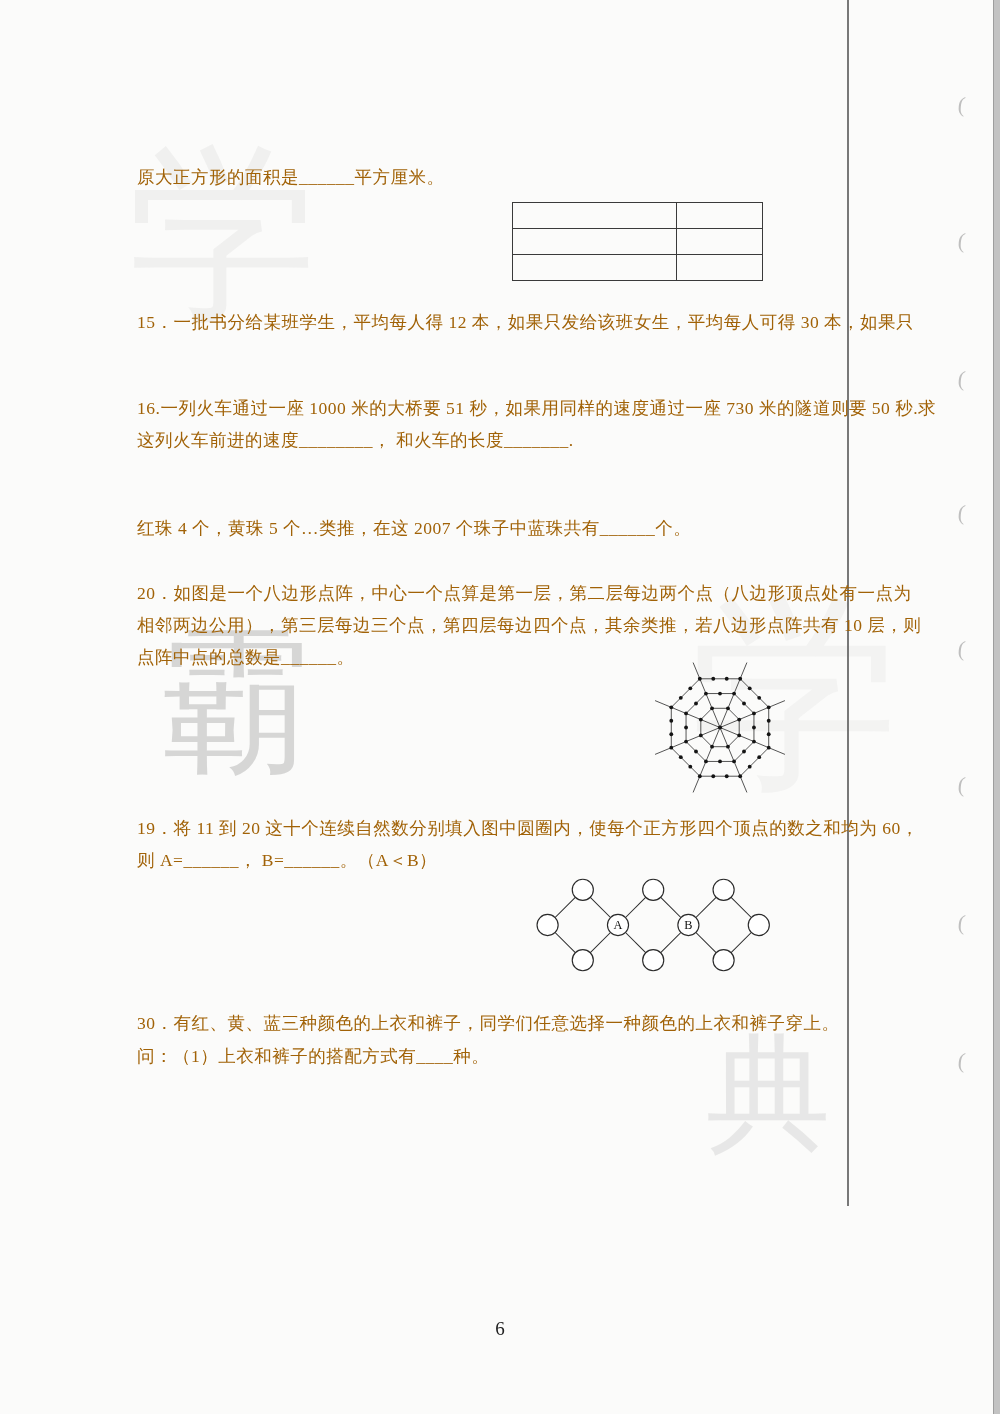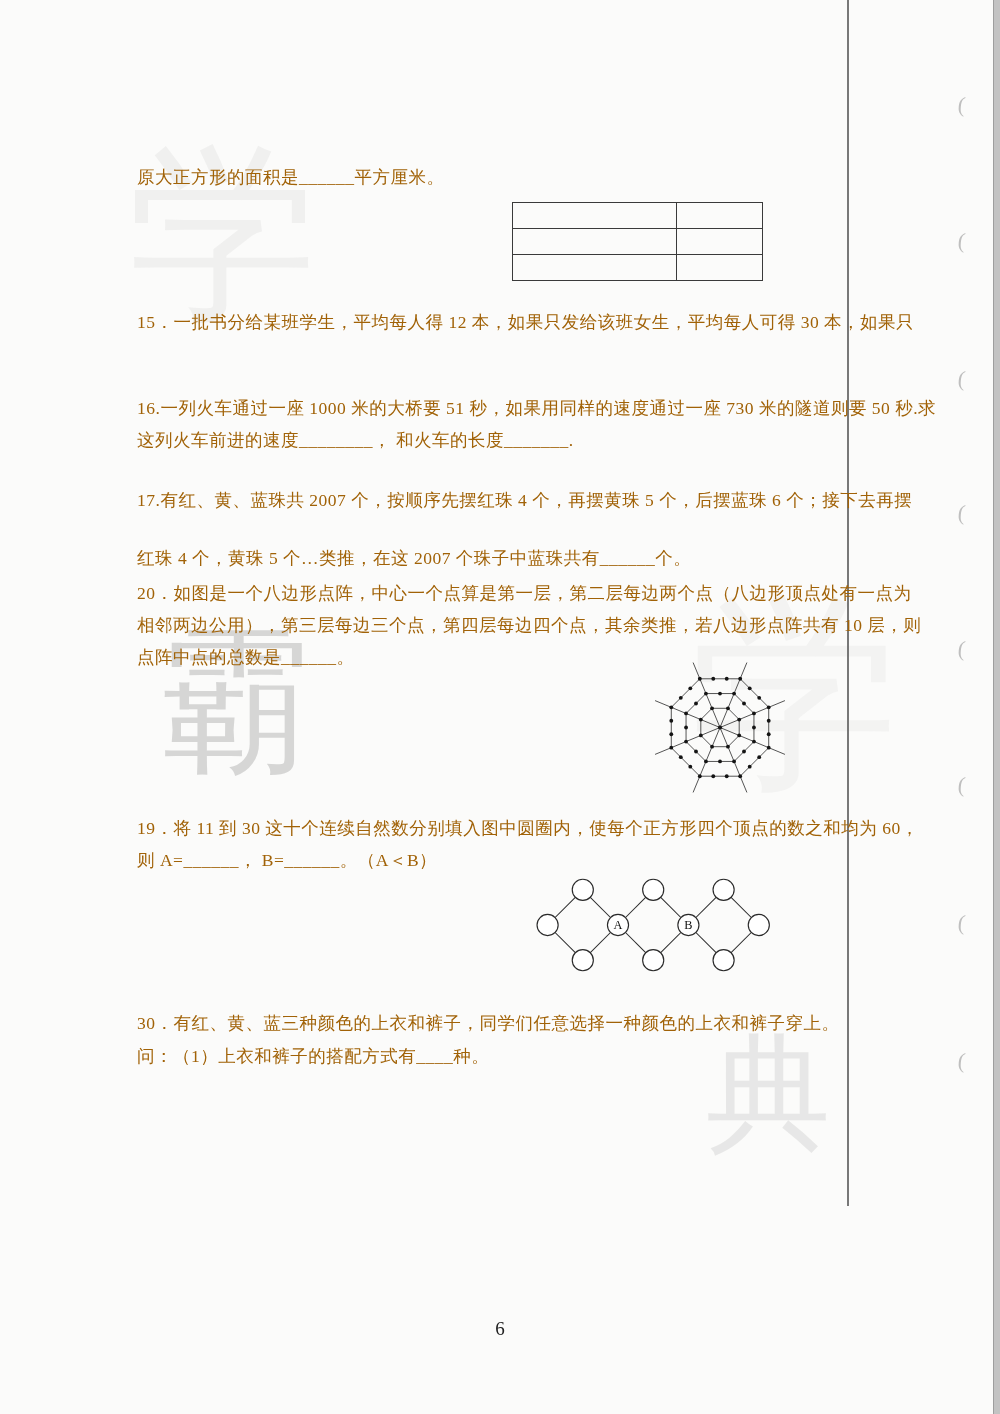--- a/index.html
+++ b/index.html
@@ -81,22 +81,21 @@
       <td class="c2"></td>
     </tr>
   </tbody>
     </table>
 
   <p class="line" style="top:312px">15．一批书分给某班学生，平均每人得 12 本，如果只发给该班女生，平均每人可得 30 本，如果只</p>
 
   <p class="line" style="top:398px">16.一列火车通过一座 1000 米的大桥要 51 秒，如果用同样的速度通过一座 730 米的隧道则要 50 秒.求</p>
   <p class="line" style="top:430px">这列火车前进的速度________， 和火车的长度_______.</p>
 
-  <p class="line" style="top:490px">17.有红、黄、蓝珠共 2007 个，按顺序先摆红珠 4 个，再摆黄珠 5 个，后摆蓝珠 6 个；接下去再摆</p>
-  <p class="line" style="top:548px">红珠 4 个，黄珠 5 个…类推，在这 2007 个珠子中蓝珠共有______个。</p>
+  <p class="line" style="top:518px">红珠 4 个，黄珠 5 个…类推，在这 2007 个珠子中蓝珠共有______个。</p>
 
   <p class="line" style="top:583px">20．如图是一个八边形点阵，中心一个点算是第一层，第二层每边两个点（八边形顶点处有一点为</p>
   <p class="line" style="top:615px">相邻两边公用），第三层每边三个点，第四层每边四个点，其余类推，若八边形点阵共有 10 层，则</p>
   <p class="line" style="top:647px">点阵中点的总数是______。</p>
 
   <svg id="octagon-svg" class="fig-octagon" viewBox="0 0 200 184">
       <line x1="100" y1="92" x2="181.30139886099323" y2="125.6761420481279" stroke="#2a2a2a" stroke-width="1"></line>
       <line x1="100" y1="92" x2="133.6761420481279" y2="173.30139886099323" stroke="#2a2a2a" stroke-width="1"></line>
       <line x1="100" y1="92" x2="66.3238579518721" y2="173.30139886099323" stroke="#2a2a2a" stroke-width="1"></line>
       <line x1="100" y1="92" x2="18.69860113900677" y2="125.6761420481279" stroke="#2a2a2a" stroke-width="1"></line>
@@ -151,21 +150,21 @@
       <circle cx="108.41903551203198" cy="31.02395085425508" r="2.4" fill="#141414"></circle>
       <circle cx="125.25710653609593" cy="31.023950854255084" r="2.4" fill="#141414"></circle>
       <circle cx="137.16342073931227" cy="42.930265057471416" r="2.4" fill="#141414"></circle>
       <circle cx="149.06973494252858" cy="54.836579260687756" r="2.4" fill="#141414"></circle>
       <circle cx="160.97604914574492" cy="66.7428934639041" r="2.4" fill="#141414"></circle>
       <circle cx="160.97604914574492" cy="83.58096448796803" r="2.4" fill="#141414"></circle>
       <circle cx="160.97604914574492" cy="100.41903551203198" r="2.4" fill="#141414"></circle>
       <circle cx="100" cy="92" r="2.6" fill="#141414"></circle>
     </svg>
 
-  <p class="line" style="top:818px">19．将 11 到 30 这十个连续自然数分别填入图中圆圈内，使每个正方形四个顶点的数之和均为 60，</p>
+  <p class="line" style="top:818px">19．将 11 到 20 这十个连续自然数分别填入图中圆圈内，使每个正方形四个顶点的数之和均为 60，</p>
   <p class="line" style="top:850px">则 A=______， B=______。（A＜B）</p>
 
   <svg id="squares-svg" class="fig-squares" viewBox="0 0 300 120">
       <line x1="20" y1="60" x2="60" y2="20" stroke="#2a2a2a" stroke-width="1.2"></line>
       <line x1="20" y1="60" x2="60" y2="100" stroke="#2a2a2a" stroke-width="1.2"></line>
       <line x1="60" y1="20" x2="100" y2="60" stroke="#2a2a2a" stroke-width="1.2"></line>
       <line x1="60" y1="100" x2="100" y2="60" stroke="#2a2a2a" stroke-width="1.2"></line>
       <line x1="100" y1="60" x2="140" y2="20" stroke="#2a2a2a" stroke-width="1.2"></line>
       <line x1="100" y1="60" x2="140" y2="100" stroke="#2a2a2a" stroke-width="1.2"></line>
       <line x1="140" y1="20" x2="180" y2="60" stroke="#2a2a2a" stroke-width="1.2"></line>

